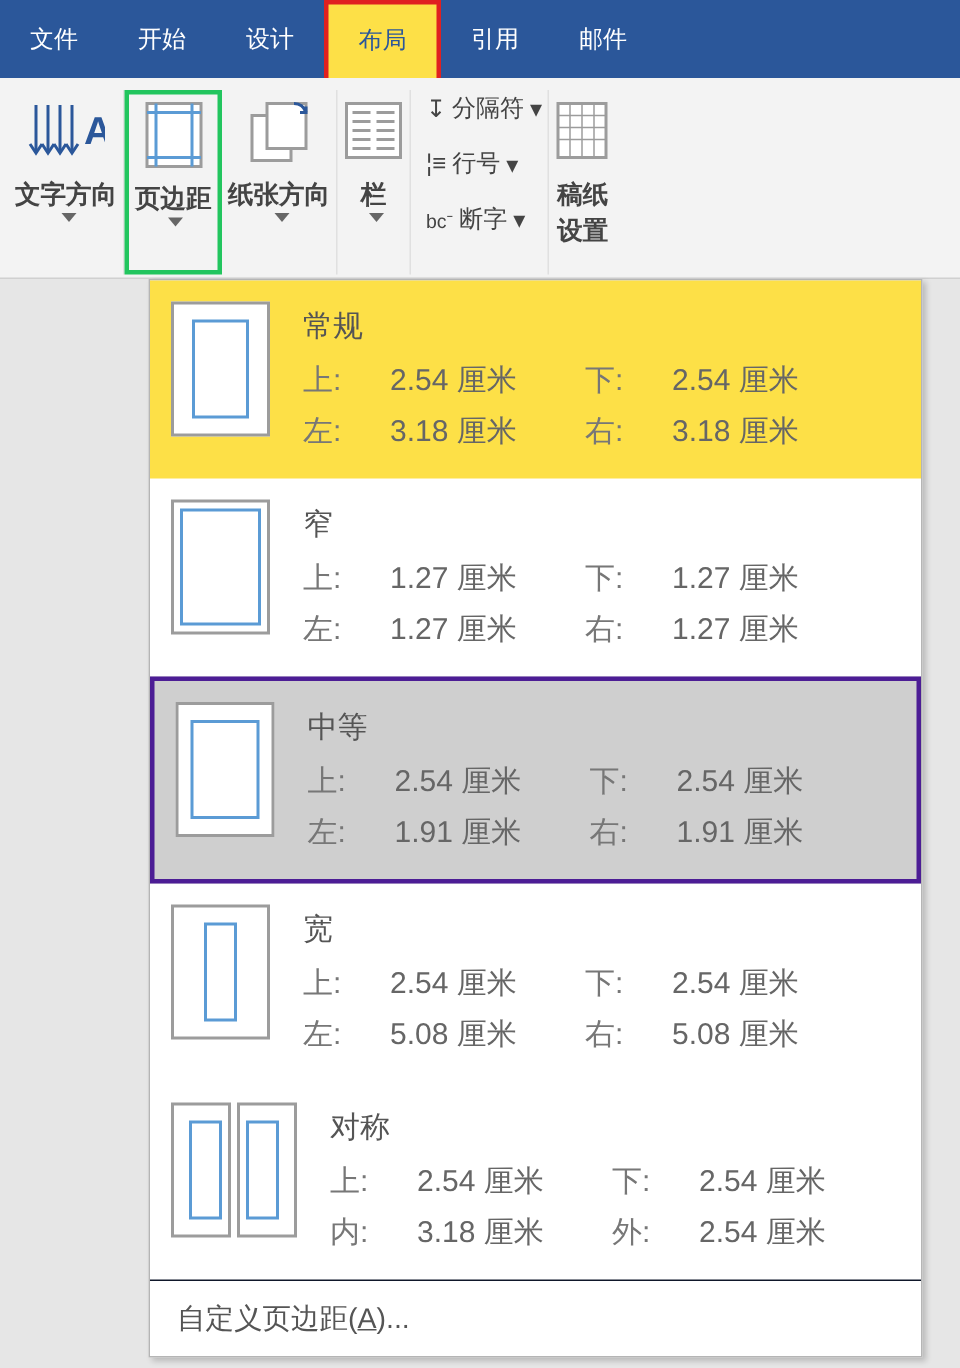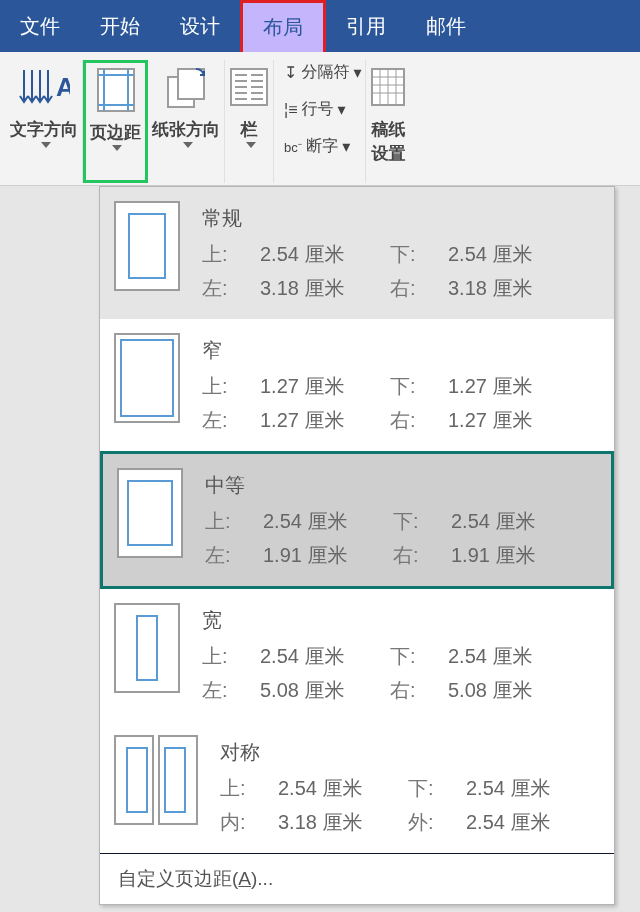--- a/index.html
+++ b/index.html
@@ -11,28 +11,28 @@
       overflow: hidden;
     }
     .tab-bar {
       background: #2b579a;
       display: flex;
       height: 52px;
       align-items: stretch;
     }
     .tab {
       color: #fff;
-      font-size: 20px;
+      font-size: 16px;
       padding: 0 20px;
       display: flex;
       align-items: center;
       cursor: pointer;
     }
     .tab.active {
-      background: #c4b5fd;
+      background: #fde047;
       color: #2b579a;
     }
     .tab.highlighted {
       border: 3px solid #e02020;
       border-bottom: none;
     }
     .ribbon {
       background: #f3f3f3;
       display: flex;
       padding: 8px 6px 2px 6px;
@@ -77,24 +77,24 @@
       background: #fff;
       border: 1px solid #b5b5b5;
       box-shadow: 2px 2px 4px rgba(0,0,0,0.2);
     }
     .margin-option {
       display: flex;
       padding: 14px 14px;
       align-items: flex-start;
       cursor: pointer;
     }
-    .margin-option.first { background: #e5e5e5; }
+    .margin-option.first { background: #fde047; }
     .margin-option.selected {
       background: #cfcfcf;
-      border: 3px solid #0f766e;
+      border: 3px solid #4c1d95;
     }
     .thumb {
       width: 66px;
       height: 90px;
       background: #fff;
       border: 2px solid #9c9c9c;
       position: relative;
       flex-shrink: 0;
       margin-right: 22px;
     }

